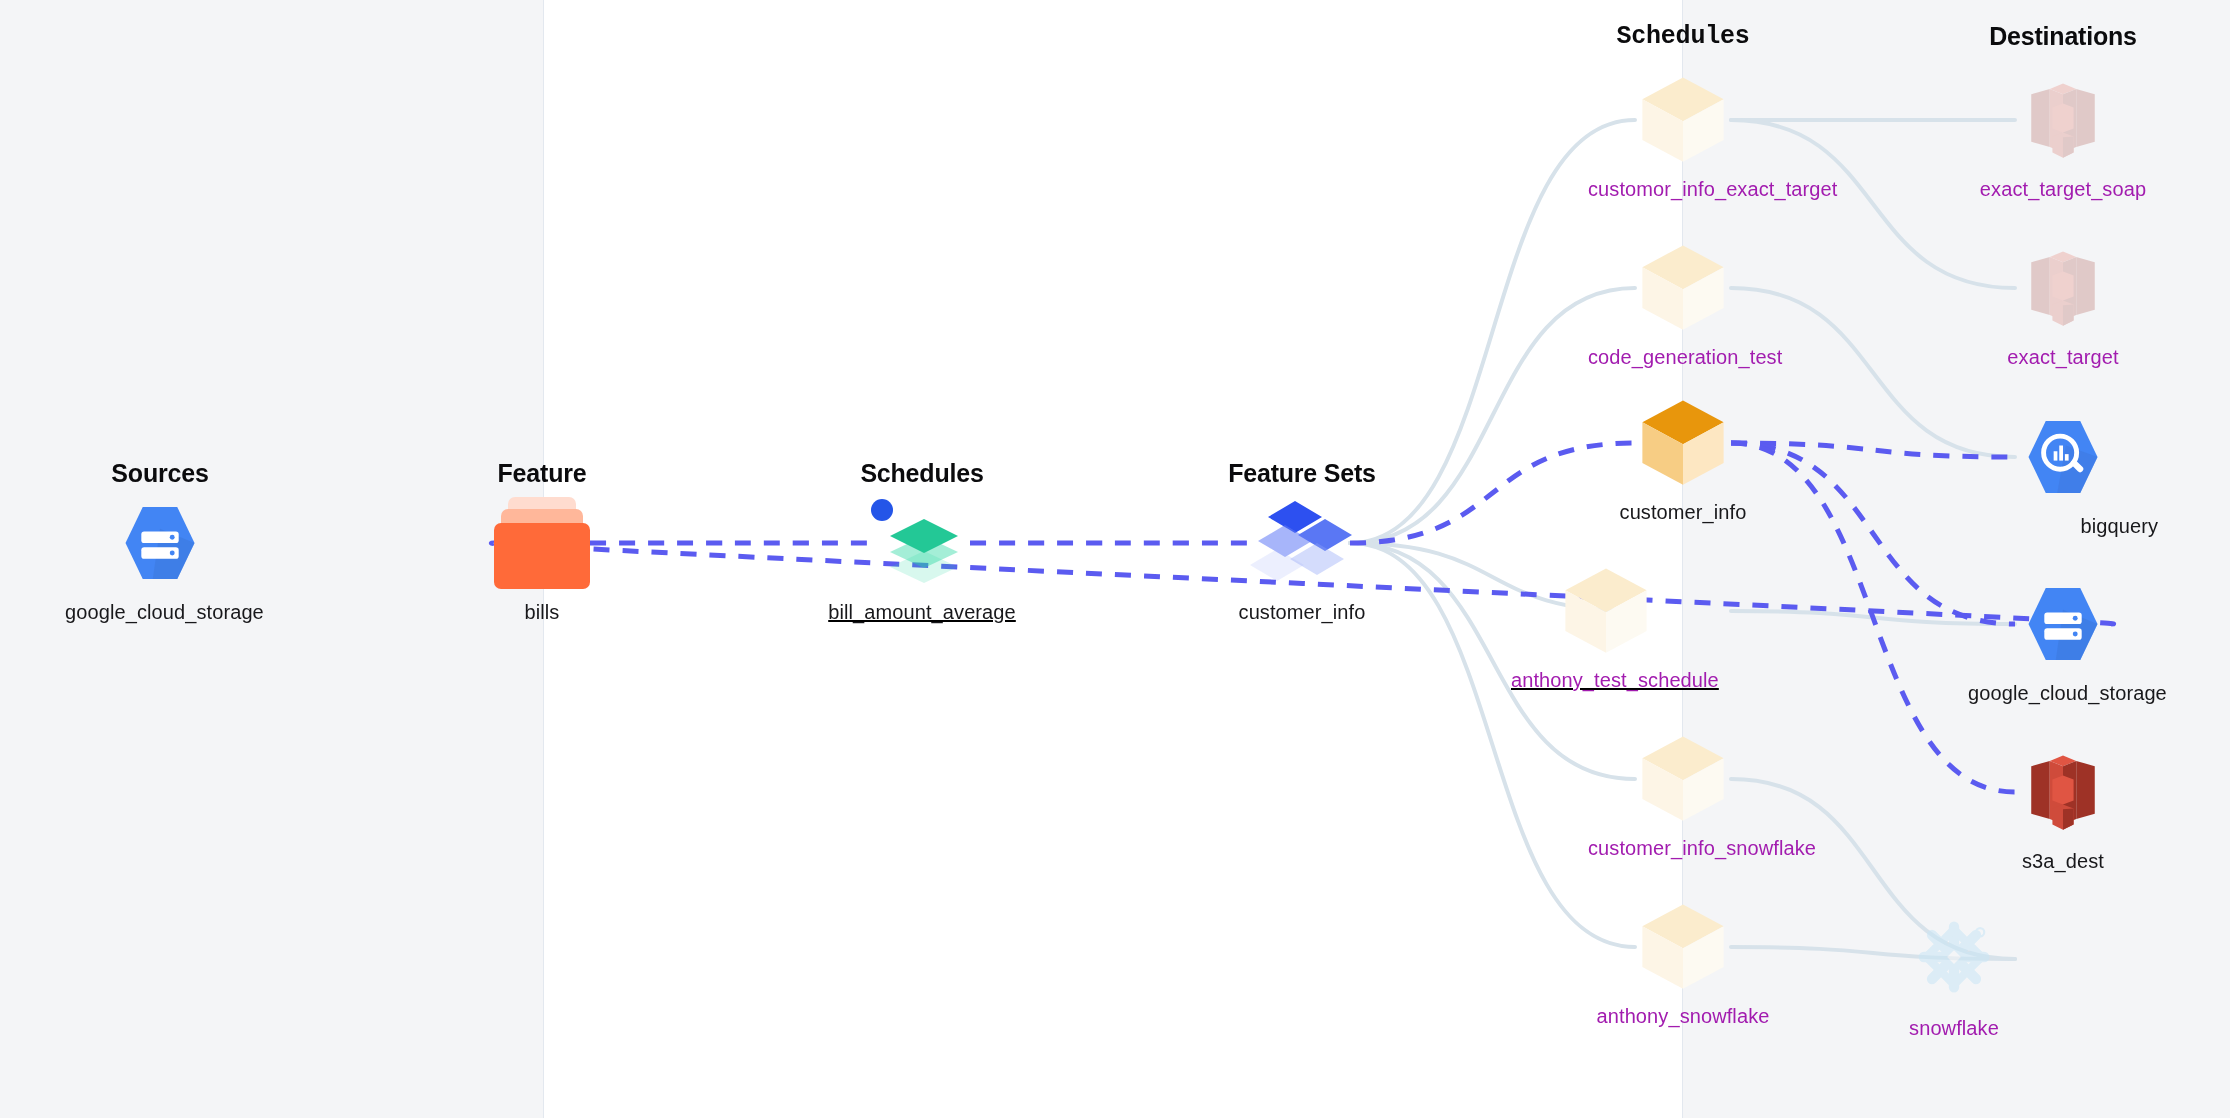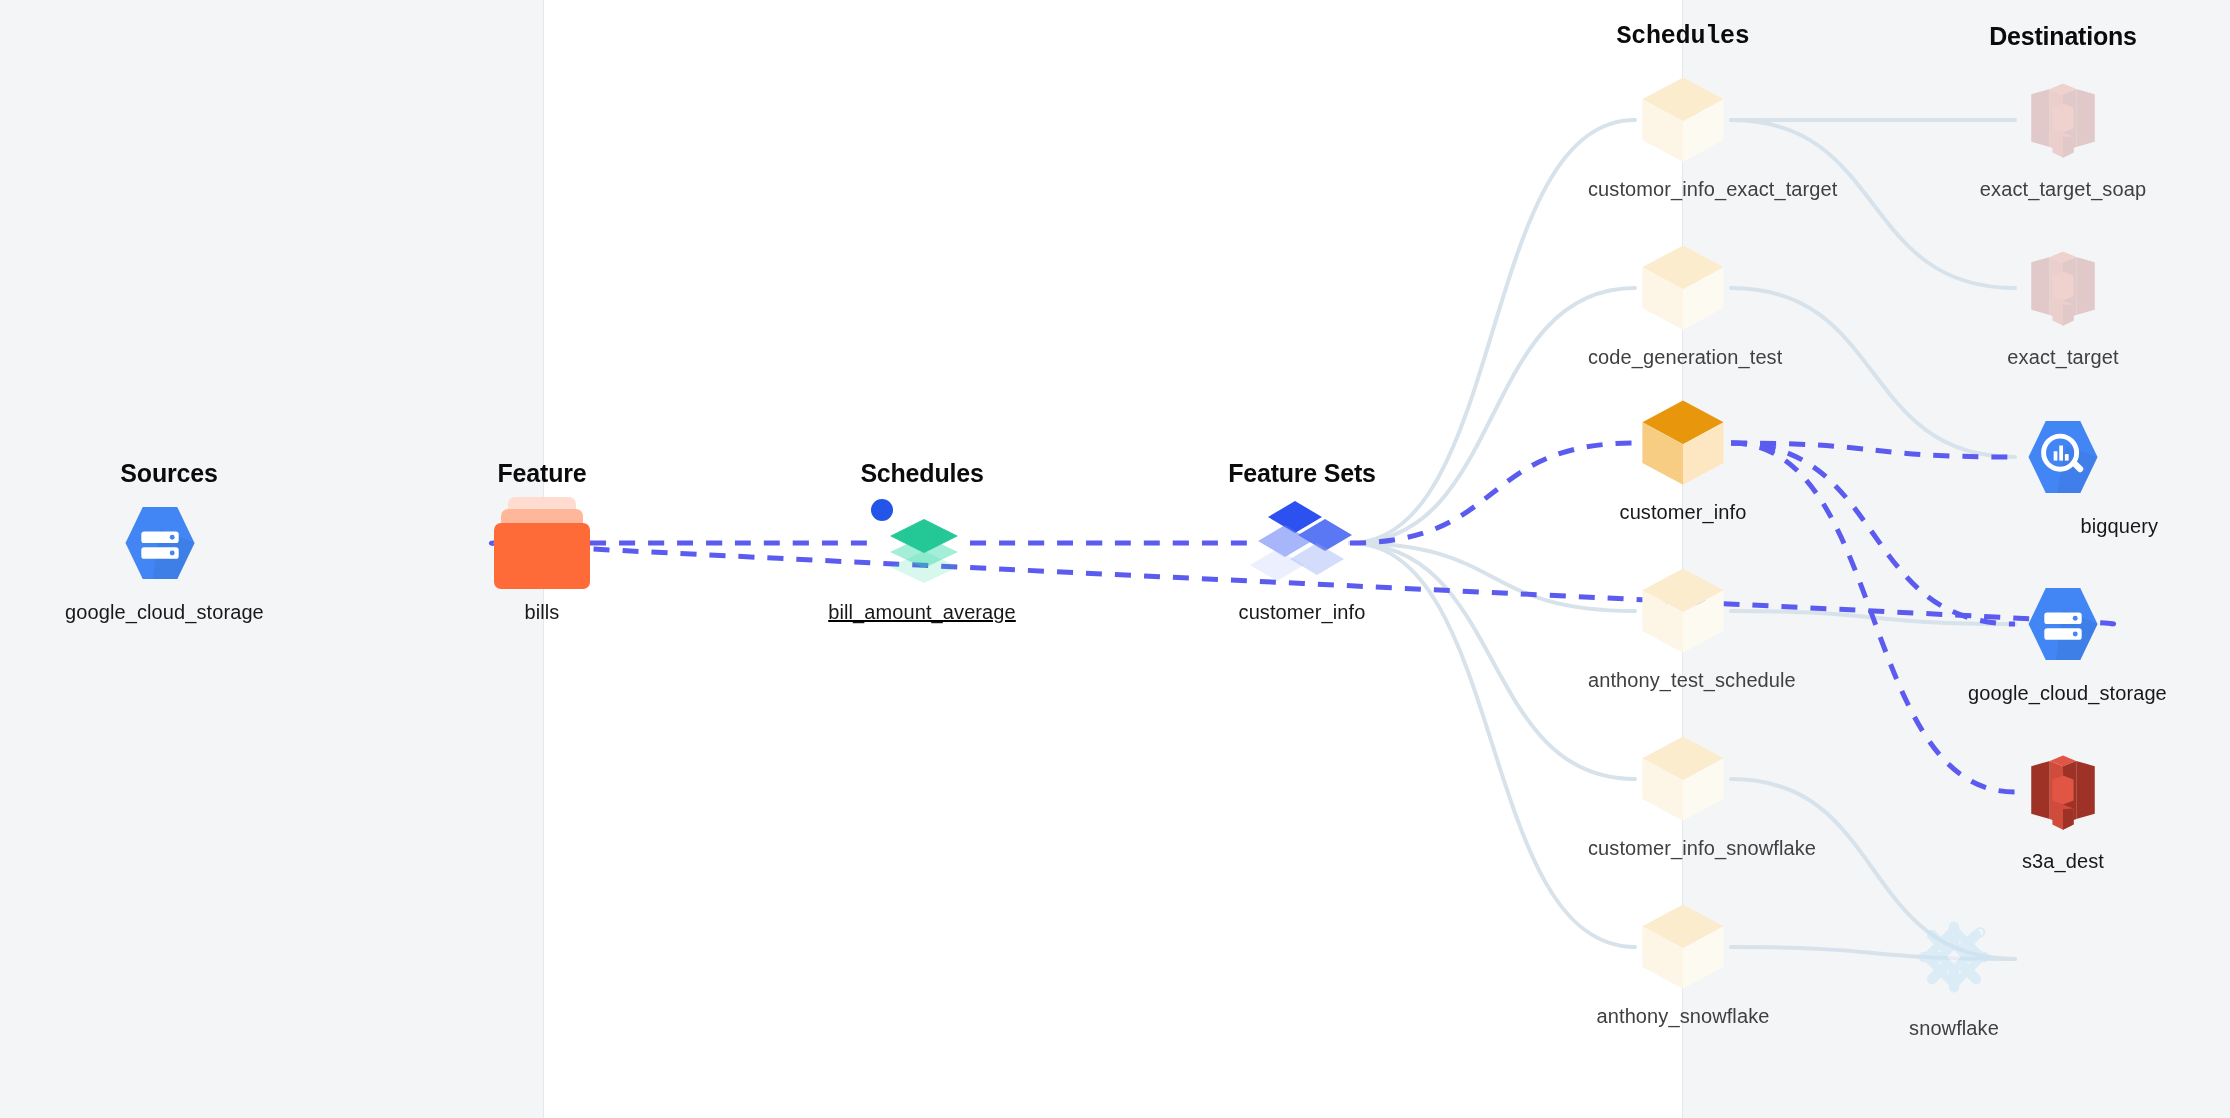--- a/index.html
+++ b/index.html
@@ -48,21 +48,21 @@
     width: 190px; height: 92px;
     margin: 0 auto;
   }
   .node .caption {
     font-size: 20px;
     color: #18181b;
     margin-top: 12px;
     white-space: nowrap;
     letter-spacing: .1px;
   }
-  .node.faded .caption { color: #404040; }
+  .node.faded .caption { color: #a21caf; }
 
   
   .col-head {
     position: absolute;
     width: 320px; margin-left: -160px;
     text-align: center;
     font-size: 25px;
     font-weight: bold;
     color: #0b0b0d;
     letter-spacing: -0.2px;
@@ -110,21 +110,21 @@
         <path d="M590 543 C746.2 543, 717.8 543, 874 543"></path>
         <path d="M970 543 C1126.2 543, 1097.8 543, 1254 543"></path>
         <path d="M1350 543 C1506.75 543, 1478.25 443, 1635 443"></path>
         <path d="M1731 443 C1887.2 443, 1858.8 457, 2015 457"></path>
         <path d="M1731 443 C1887.2 443, 1858.8 624, 2015 624"></path>
         <path d="M1731 443 C1887.2 443, 1858.8 792, 2015 792"></path>
       </g>
   </svg>
 
   <div id="heads">
-      <div class="col-head" style="left: 169px; top: 459px;">Sources</div>
+      <div class="col-head" style="left: 160px; top: 459px;">Sources</div>
       <div class="col-head" style="left: 542px; top: 459px;">Feature</div>
       <div class="col-head" style="left: 922px; top: 459px;">Schedules</div>
       <div class="col-head" style="left: 1302px; top: 459px;">Feature Sets</div>
       <div class="col-head" style="left: 1683px; top: 22px; font-family: Liberation Mono, monospace;">Schedules</div>
       <div class="col-head" style="left: 2063px; top: 22px;">Destinations</div>
     </div>
 
   <div id="nodes">
       <div class="node" style="left: 160px; top: 497px;">
         <div class="glyph">
@@ -201,21 +201,21 @@
         <div class="glyph">
           <span class="ico">
   <svg width="100" height="100" viewBox="0 0 64 64">
     <path d="M32 6 L58 20 L32 34 L6 20 Z" fill="#e8960c"></path>
     <path d="M6 20 L32 34 L32 60 L6 46 Z" fill="#f7cd84"></path>
     <path d="M58 20 L58 46 L32 60 L32 34 Z" fill="#fde7c2"></path>
   </svg></span>
         </div>
         <div class="caption">customer_info</div>
       </div>
-      <div class="node faded" style="left: 1683px; top: 565px;">
+      <div class="node faded" style="left: 1606px; top: 565px; text-decoration: underline;">
         <div class="glyph">
           <span class="ico">
   <svg width="100" height="100" viewBox="0 0 64 64">
     <path d="M32 6 L58 20 L32 34 L6 20 Z" fill="#fbeccd"></path>
     <path d="M6 20 L32 34 L32 60 L6 46 Z" fill="#fdf5e6"></path>
     <path d="M58 20 L58 46 L32 60 L32 34 Z" fill="#fdfaf2"></path>
   </svg></span>
         </div>
         <div class="caption">anthony_test_schedule</div>
       </div>

